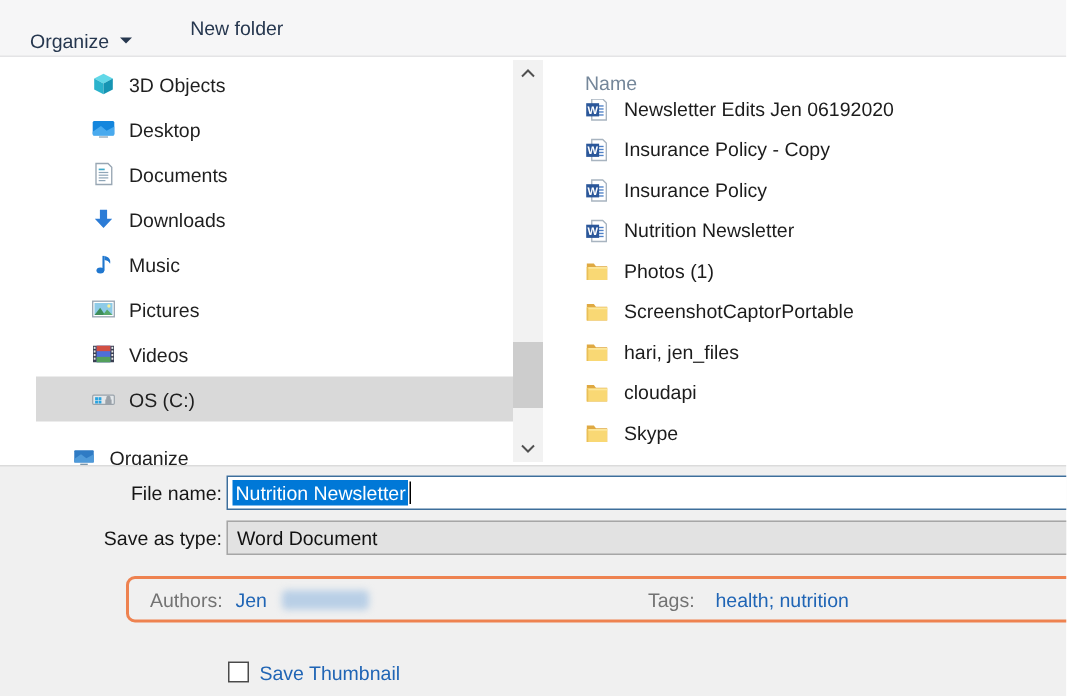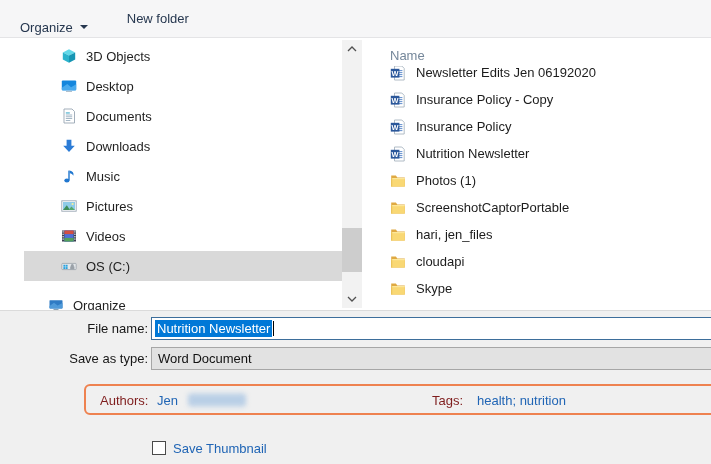--- a/index.html
+++ b/index.html
@@ -56,21 +56,21 @@
                     padding-left:3px; }
   .sel-text { background:var(--accent-selection,#0078d7); color:#fff; padding:1px 2px; white-space:pre; }
   .caret-line { width:1px; height:15px; background:#000; margin-left:1px; }
   .type-select { position:absolute; left:151px; top:36px; width:562px; height:23px;
                  background:#e2e2e2; border:1px solid #a6a6a6; color:#111;
                  display:flex; align-items:center; padding-left:6px; }
 
   .meta-box { position:absolute; left:84px; top:73px; width:640px; height:31px;
               border:2px solid var(--highlight-box-orange,#ee8250); border-radius:6px; }
   .meta-box > span { position:absolute; top:50%; transform:translateY(-50%); white-space:nowrap; }
-  .meta-lbl { color:#7f1d1d; }
+  .meta-lbl { color:#737373; }
   .m-authors-lbl { left:14px; }
   .m-authors-val { left:71px; color:var(--link-blue,#2065b5); }
   .m-redacted { left:102px; width:58px; height:13px; background:#b9cfe6; border-radius:3px;
                 filter:blur(2.5px); }
   .m-tags-lbl { left:346px; }
   .m-tags-val { left:391px; color:var(--link-blue,#2065b5); }
 
   .checkbox { position:absolute; left:152px; top:130px; width:14px; height:14px; background:#fff;
               border:1px solid #4a4a4a; display:flex; align-items:center; justify-content:center;
               font-size:11px; color:#111; }

